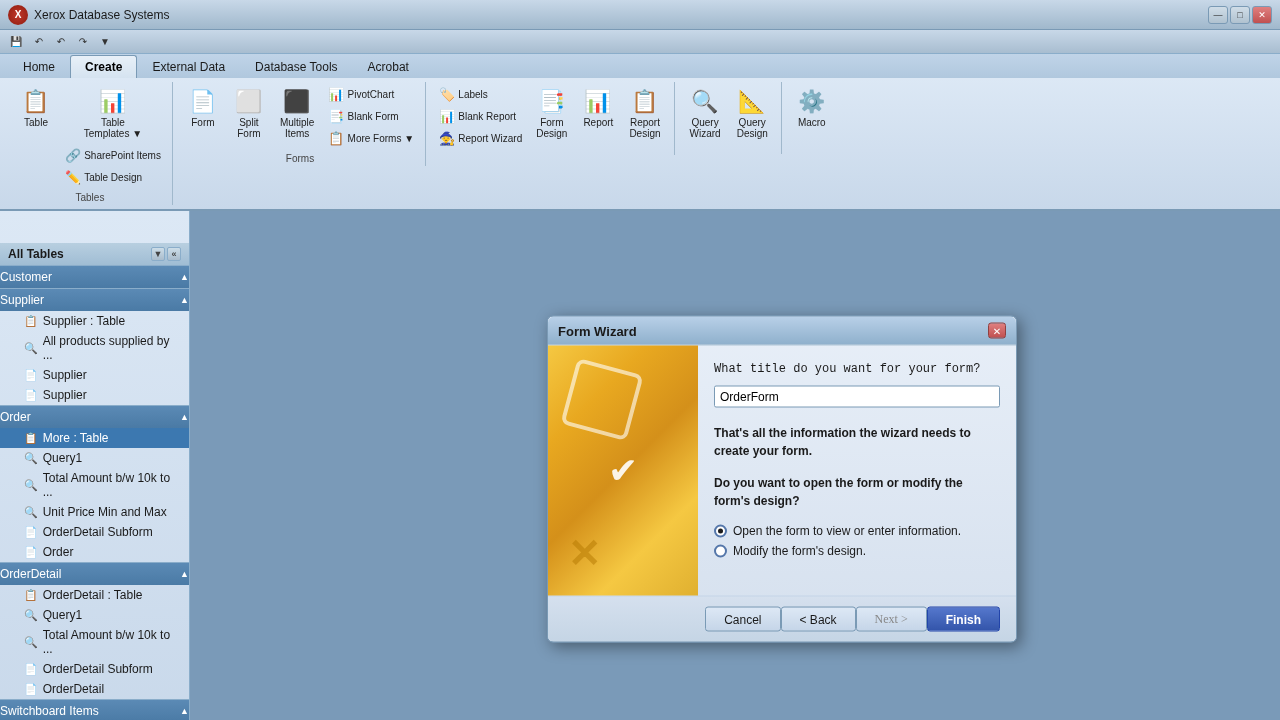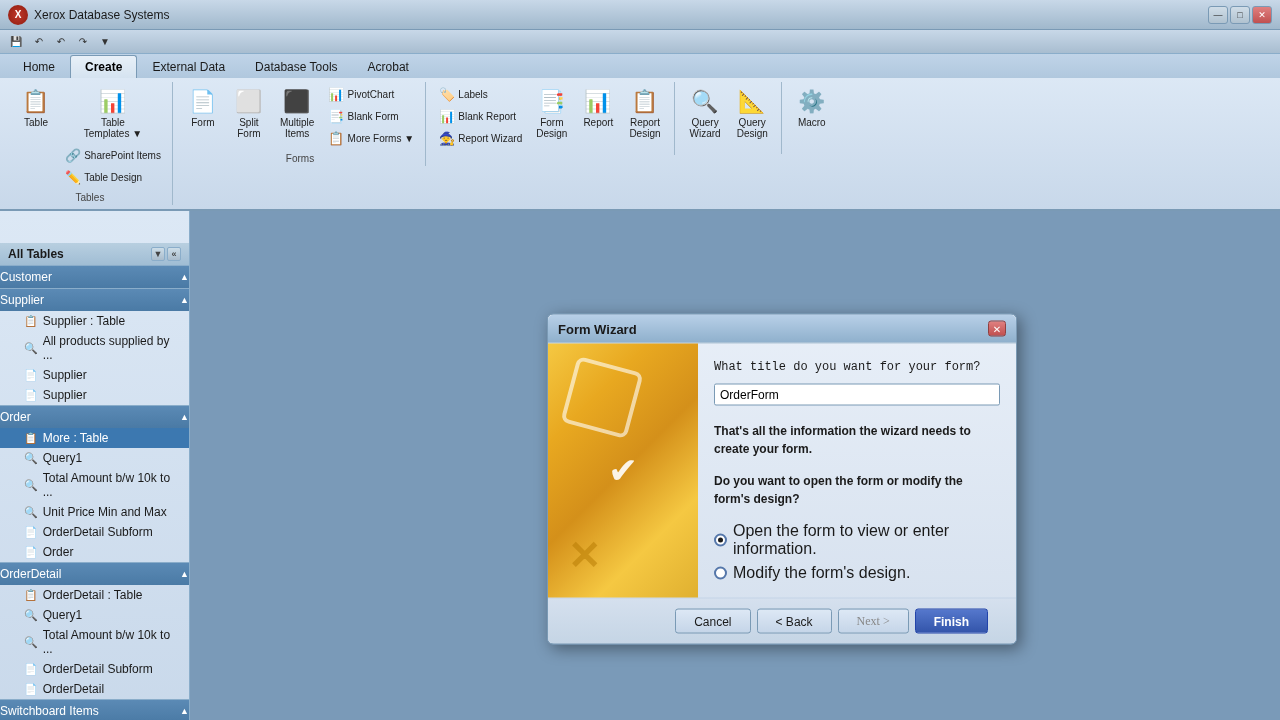--- a/index.html
+++ b/index.html
@@ -360,23 +360,23 @@
       margin-bottom: 14px;
       font-weight: bold;
     }
     .dialog-radio-group {
       display: flex;
       flex-direction: column;
       gap: 6px;
     }
     .dialog-radio-item {
       display: flex;
-      align-items: center;
+      align-items: flex-end;
       gap: 6px;
-      font-size: 16px;
+      font-size: 12px;
       color: #1a1a1a;
       cursor: pointer;
     }
     .dialog-radio {
       width: 13px;
       height: 13px;
       border-radius: 50%;
       border: 2px solid #5577aa;
       background: white;
       display: flex;
@@ -387,22 +387,21 @@
     .dialog-radio.checked::after {
       content: '';
       width: 5px;
       height: 5px;
       border-radius: 50%;
       background: #1a1a1a;
     }
     .dialog-footer {
       display: flex;
       justify-content: flex-end;
-      gap: 6px;
-      padding: 10px 28px;
+      padding: 10px 16px;
       border-top: 1px solid #b0c8e0;
       background: linear-gradient(to bottom, #d5e0ee, #c5d5e5);
       border-radius: 0 0 6px 6px;
     }
     .dialog-btn {
       padding: 4px 18px;
       border: 1px solid #7a9ab5;
       border-radius: 3px;
       font-size: 12px;
       cursor: pointer;

